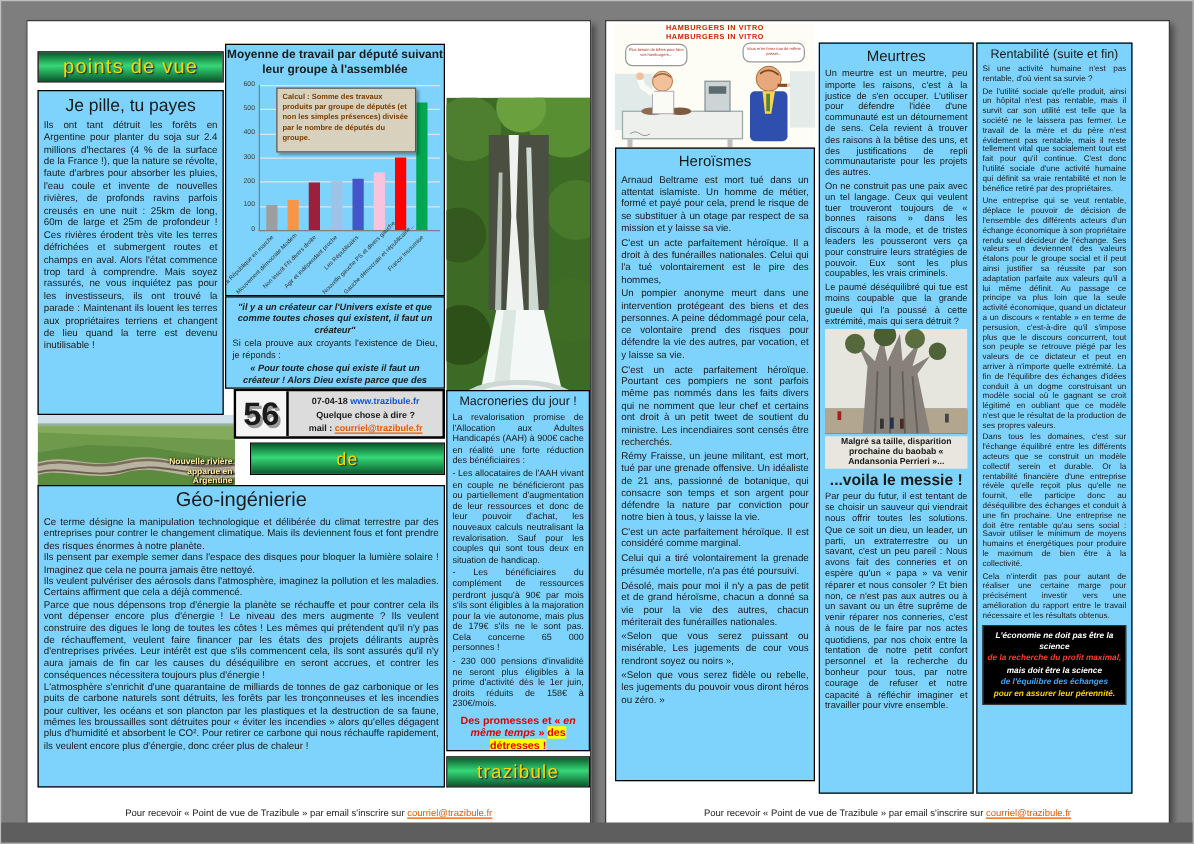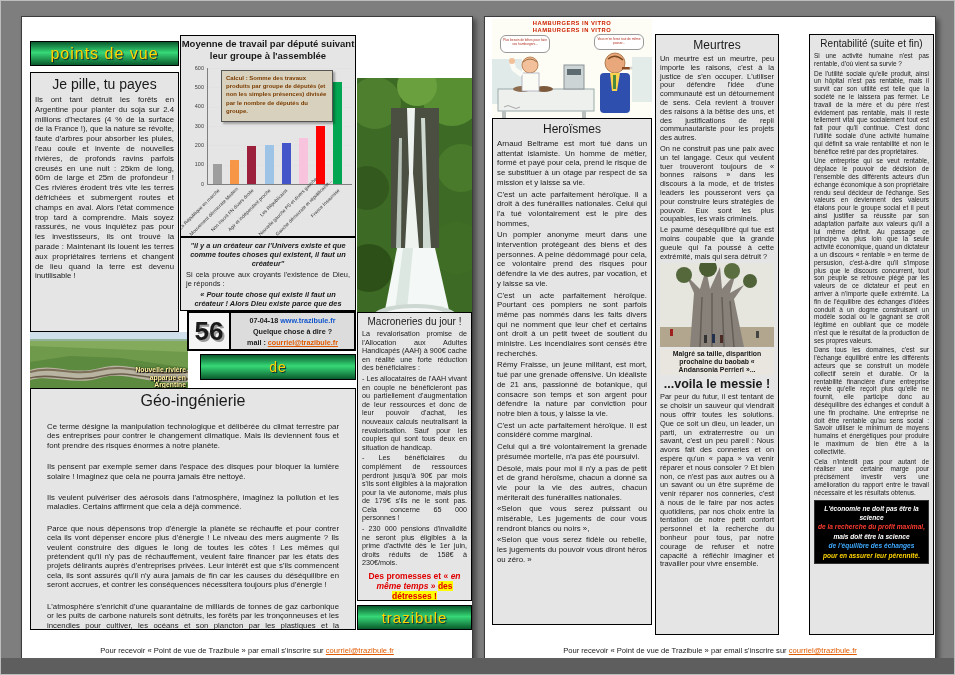--- a/index.html
+++ b/index.html
@@ -8,21 +8,21 @@
     background:#7e7e7e;border:1px solid #bdbdbd;box-sizing:border-box;
     font-family:"Liberation Sans",sans-serif;color:#1a1a1a;
   }
   .bottom-strip{position:absolute;left:0;bottom:0;width:100%;height:16px;background:#5e5e5e;}
   .page{
     position:absolute;top:15px;width:452px;height:645px;background:#fff;
     border:1px solid #3c3c3c;box-shadow:3px 3px 5px rgba(0,0,0,.45);box-sizing:border-box;
   }
   #page1{left:20px;} #page2{left:483px;}
   .abs{position:absolute;box-sizing:border-box;}
-  .framed{border:1px solid #000;background:#e5e5e5;overflow:hidden;}
+  .framed{border:1px solid #000;background:#7dd3fc;overflow:hidden;}
   .brand{
     background:linear-gradient(180deg,#0a5a2c 0%,#36d877 46%,#0a5a2c 100%);
     border:1px solid #000;color:#ffd400;font-weight:normal;text-align:center;
     text-shadow:1px 1px 1px #123;letter-spacing:1px;
   }
   .para{margin:0 0 2px 0;text-align:justify;}
   .art-title{font-weight:normal;text-align:center;margin:1px 0 3px 0;}
   .body-txt{padding:2px 4px;}
   
   .pille-body{font-size:7.8px;line-height:9.8px;}
@@ -47,21 +47,21 @@
   
   .issue-box{display:flex;border:2px solid #000;background:#dcdcdc;}
   .issue-num{width:40px;background:#f4f4f4;border-right:2px solid #000;font-size:26px;font-weight:bold;
     text-align:center;line-height:36px;text-shadow:2px 2px 0 #9a9a9a;}
   .issue-info{flex:1;font-size:7.2px;line-height:11px;text-align:center;padding-top:2px;font-weight:bold;}
   .blue-link{color:#1155cc;cursor:pointer;}
   .orange-link{color:#e05a00;text-decoration:underline;cursor:pointer;}
   
   .geo-title{font-size:16px;font-weight:400;}
   .geo-body{font-size:7.8px;line-height:9.4px;}
-  .geo-body .para{margin:12px;}
+  .geo-body .para{margin:0;}
   
   .macro-title{font-size:10px;}
   .macro-body{font-size:7.2px;line-height:8.6px;}
   .macro-red{font-size:8.5px;line-height:10px;font-weight:bold;color:#e00000;text-align:center;margin-top:3px;}
   .macro-red .hl{background:#ffff00;}
   
   .photo{position:relative;overflow:hidden;}
   .photo svg{display:block;}
   .photo-caption{position:absolute;right:2px;bottom:2px;text-align:right;font-size:6.8px;line-height:7.6px;
     font-weight:bold;color:#ffef9e;text-shadow:0 0 2px #000,1px 1px 1px #000;width:60px;}
@@ -268,21 +268,21 @@
     <div class="art-title hero-title">Heroïsmes</div>
     <div class="hero-body">
         <p class="para">Arnaud Beltrame est mort tué dans un attentat islamiste. Un homme de métier, formé et payé pour cela, prend le risque de se substituer à un otage par respect de sa mission et y laisse sa vie.</p>
         <p class="para">C'est un acte parfaitement héroïque. Il a droit à des funérailles nationales. Celui qui l'a tué volontairement est le pire des hommes,</p>
         <p class="para">Un pompier anonyme meurt dans une intervention protégeant des biens et des personnes. A peine dédommagé pour cela, ce volontaire prend des risques pour défendre la vie des autres, par vocation, et y laisse sa vie.</p>
         <p class="para">C'est un acte parfaitement héroïque. Pourtant ces pompiers ne sont parfois même pas nommés dans les faits divers qui ne nomment que leur chef et certains ont droit à un petit tweet de soutient du ministre. Les incendiaires sont censés être recherchés.</p>
         <p class="para">Rémy Fraisse, un jeune militant, est mort, tué par une grenade offensive. Un idéaliste de 21 ans, passionné de botanique, qui consacre son temps et son argent pour défendre la nature par conviction pour notre bien à tous, y laisse la vie.</p>
         <p class="para">C'est un acte parfaitement héroïque. Il est considéré comme marginal.</p>
         <p class="para">Celui qui a tiré volontairement la grenade présumée mortelle, n'a pas été poursuivi.</p>
         <p class="para">Désolé, mais pour moi il n'y a pas de petit et de grand héroïsme, chacun a donné sa vie pour la vie des autres, chacun mériterait des funérailles nationales.</p>
-        <p class="para">«Selon que vous serez puissant ou misérable, Les jugements de cour vous rendront blancs ou noirs »,</p>
+        <p class="para">«Selon que vous serez puissant ou misérable, Les jugements de cour vous rendront soyez ou noirs »,</p>
         <p class="para">«Selon que vous serez fidèle ou rebelle, les jugements du pouvoir vous diront héros ou zéro. »</p>
       </div>
   </div>
 
   <div class="abs framed body-txt" style="left:170px;top:17px;width:124px;height:601px;">
     <div class="art-title meurtre-title">Meurtres</div>
     <div class="meurtre-body">
         <p class="para">Un meurtre est un meurtre, peu importe les raisons, c'est à la justice de s'en occuper. L'utiliser pour défendre l'idée d'une communauté est un détournement de sens. Cela revient à trouver des raisons à la bêtise des uns, et des justifications de repli communautariste pour les projets des autres.</p>
         <p class="para">On ne construit pas une paix avec un tel langage. Ceux qui veulent tuer trouveront toujours de « bonnes raisons » dans les discours à la mode, et de tristes leaders les pousseront vers ça pour construire leurs stratégies de pouvoir. Eux sont les plus coupables, les vrais criminels.</p>
         <p class="para">Le paumé déséquilibré qui tue est moins coupable que la grande gueule qui l'a poussé à cette extrémité, mais qui sera détruit ?</p>
@@ -303,21 +303,21 @@
         <rect x="60" y="72" width="3" height="8" fill="#4a2a22"></rect>
         <rect x="10" y="66" width="3" height="7" fill="#a02020"></rect>
         <rect x="96" y="68" width="3" height="7" fill="#444"></rect>
       </svg>
     </div>
     <div class="baobab-caption">Malgré sa taille, disparition prochaine du baobab « Andansonia Perrieri »...</div>
     <div class="messie-title">...voila le messie !</div>
     <p class="para meurtre-body">Par peur du futur, il est tentant de se choisir un sauveur qui viendrait nous offrir toutes les solutions. Que ce soit un dieu, un leader, un parti, un extraterrestre ou un savant, c'est un peu pareil : Nous avons fait des conneries et on espère qu'un « papa » va venir réparer et nous consoler ? Et bien non, ce n'est pas aux autres ou à un savant ou un être suprême de venir réparer nos conneries, c'est à nous de le faire par nos actes quotidiens, par nos choix entre la tentation de notre petit confort personnel et la recherche du bonheur pour tous, par notre courage de refuser et notre capacité à réfléchir imaginer et travailler pour vivre ensemble.</p>
   </div>
 
-  <div class="abs framed body-txt" style="left:296px;top:17px;width:125px;height:601px;margin-left:28px;">
+  <div class="abs framed body-txt" style="left:296px;top:17px;width:125px;height:601px;">
     <div class="art-title renta-title">Rentabilité (suite et fin)</div>
     <div class="renta-body">
         <p class="para">Si une activité humaine n'est pas rentable, d'où vient sa survie ?</p>
         <p class="para">De l'utilité sociale qu'elle produit, ainsi un hôpital n'est pas rentable, mais il survit car son utilité est telle que la société ne le laissera pas fermer. Le travail de la mère et du père n'est évidement pas rentable, mais il reste tellement vital que socialement tout est fait pour qu'il continue. C'est donc l'utilité sociale d'une activité humaine qui définit sa vraie rentabilité et non le bénéfice retiré par des propriétaires.</p>
         <p class="para">Une entreprise qui se veut rentable, déplace le pouvoir de décision de l'ensemble des différents acteurs d'un échange économique à son propriétaire rendu seul décideur de l'échange. Ses valeurs en deviennent des valeurs étalons pour le groupe social et il peut ainsi justifier sa réussite par son adaptation parfaite aux valeurs qu'il a lui même définit. Au passage ce principe va plus loin que la seule activité économique, quand un dictateur a un discours « rentable » en terme de persusion, c'est-à-dire qu'il s'impose plus que le discours concurrent, tout son peuple se retrouve piégé par les valeurs de ce dictateur et peut en arriver à n'importe quelle extrémité. La fin de l'équilibre des échanges d'idées conduit à un dogme construisant un modèle social où le gagnant se croit légitimé en oubliant que ce modèle n'est que le résultat de la production de ses propres valeurs.</p>
         <p class="para">Dans tous les domaines, c'est sur l'échange équilibré entre les différents acteurs que se construit un modèle collectif serein et durable. Or la rentabilité financière d'une entreprise révèle qu'elle reçoit plus qu'elle ne fournit, elle participe donc au déséquilibre des échanges et conduit à une fin prochaine. Une entreprise ne doit être rentable qu'au sens social : Savoir utiliser le minimum de moyens humains et énergétiques pour produire le maximum de bien être à la collectivité.</p>
         <p class="para">Cela n'interdit pas pour autant de réaliser une certaine marge pour précisément investir vers une amélioration du rapport entre le travail nécessaire et les résultats obtenus.</p>
       </div>
     <div class="black-box">
         <div style="color: rgb(255, 255, 255);">L'économie ne doit pas être la science</div>

